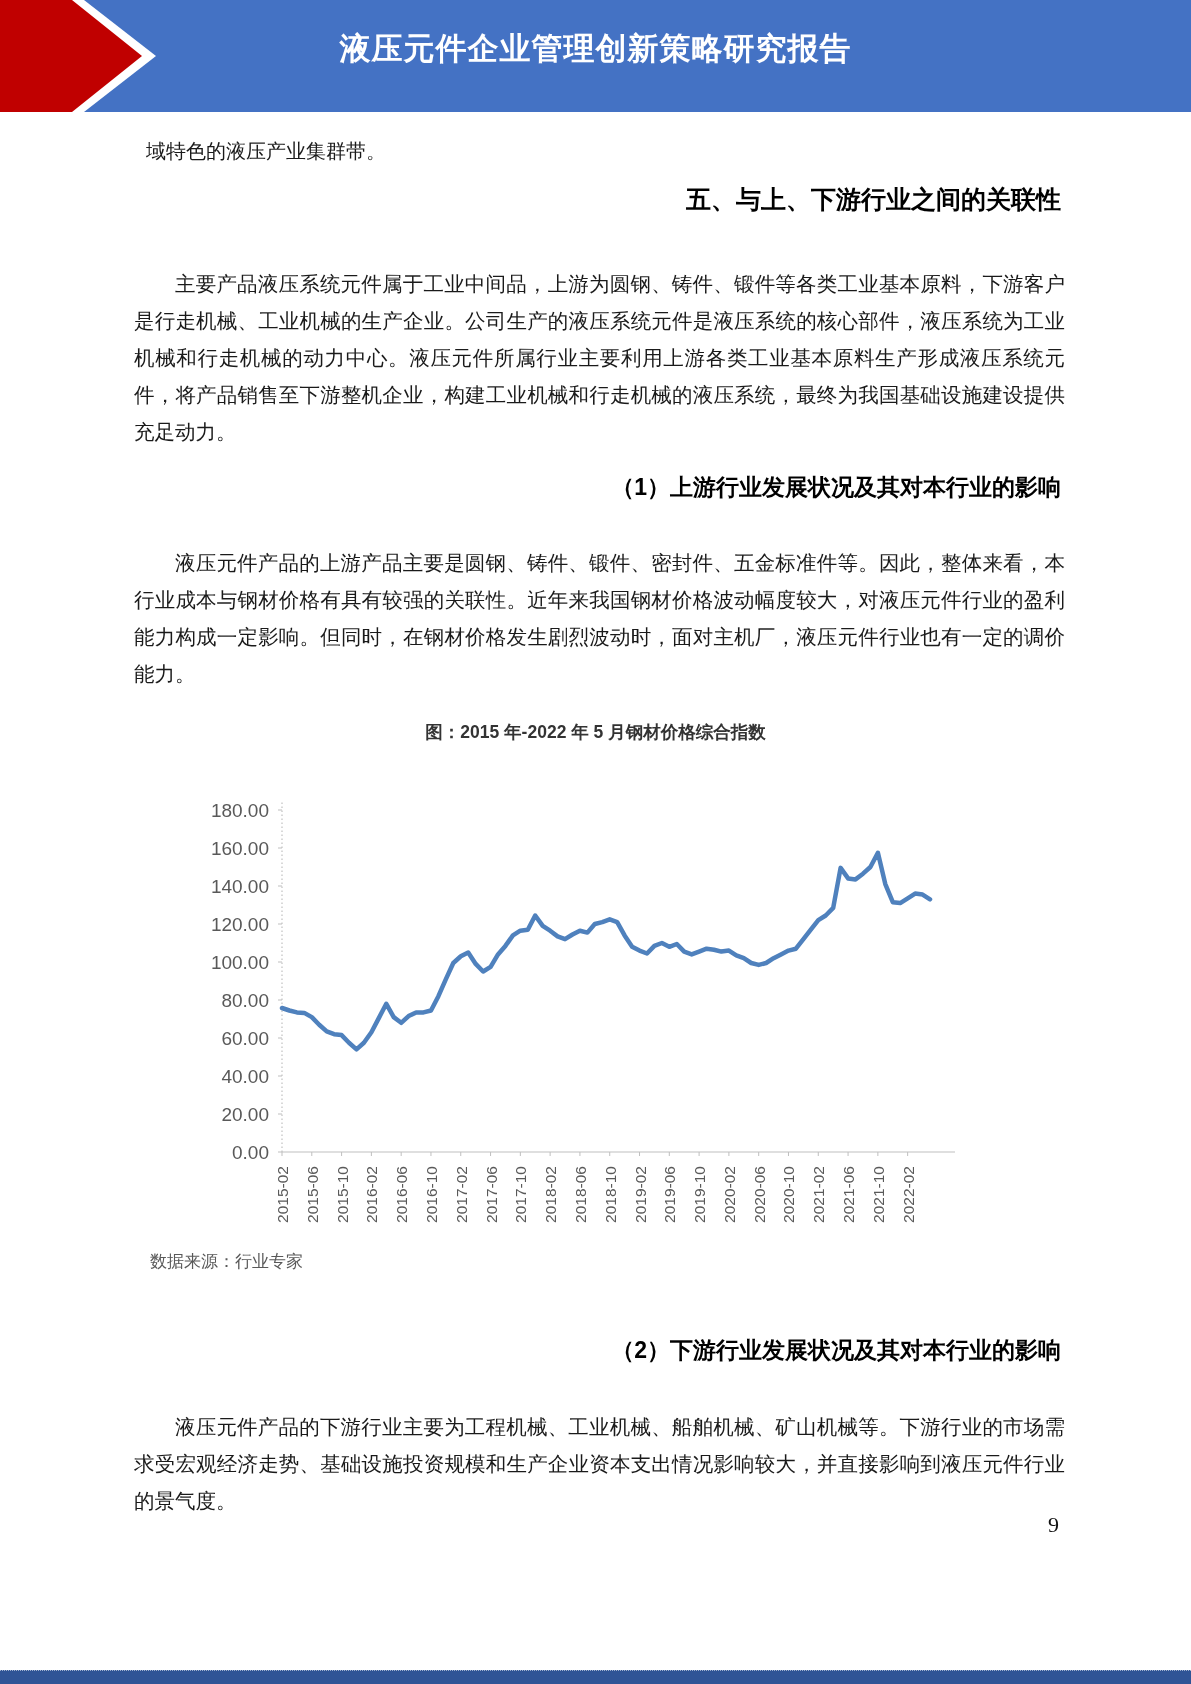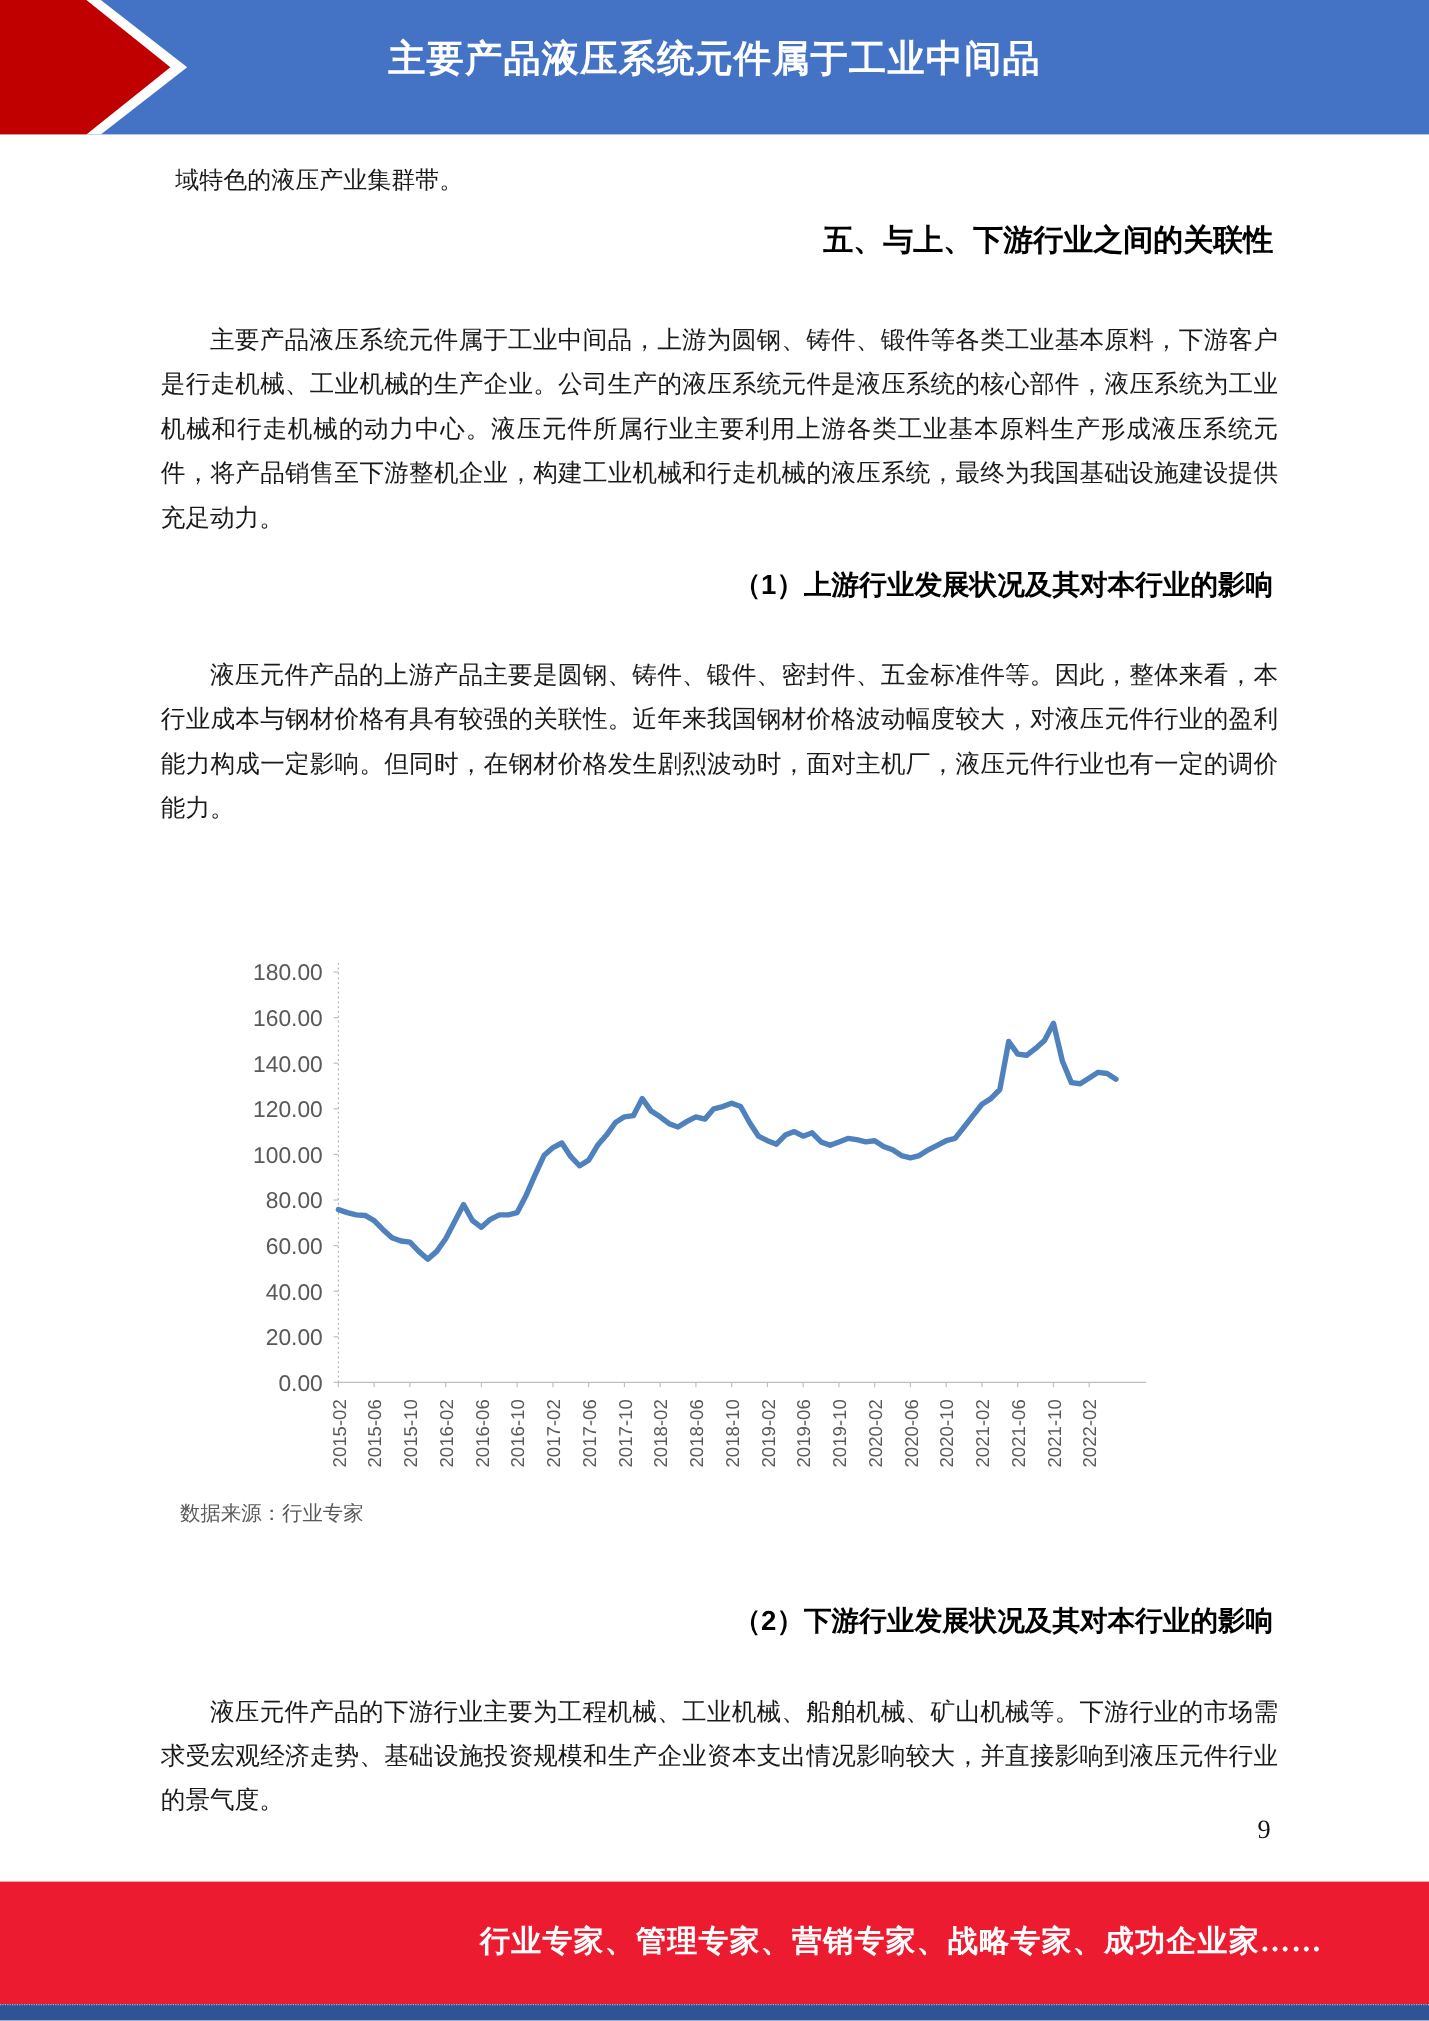--- a/index.html
+++ b/index.html
@@ -67,33 +67,34 @@
 </head>
 <body>
 
 <div class="page">
 
   <div class="header-band">
     <svg class="header-arrow" width="200" height="112" viewBox="0 0 200 112">
       <polygon points="0,0 84,0 156,56 84,112 0,112" fill="#ffffff"></polygon>
       <polygon points="0,0 72,0 142,56 72,112 0,112" fill="#C00000"></polygon>
     </svg>
-    <div class="header-title">主要产品液压系统元件属于工业中间品</div>
+    <div class="header-title">液压元件企业管理创新策略研究报告</div>
   </div>
 
   <div class="bodyline" style="top:136px;">域特色的液压产业集群带。</div>
 
   <h2 class="h-sec lvl2" style="top:183px;">五、与上、下游行业之间的关联性</h2>
 
   <p class="para" style="top:262px;">主要产品液压系统元件属于工业中间品，上游为圆钢、铸件、锻件等各类工业基本原料，下游客户是行走机械、工业机械的生产企业。公司生产的液压系统元件是液压系统的核心部件，液压系统为工业机械和行走机械的动力中心。液压元件所属行业主要利用上游各类工业基本原料生产形成液压系统元件，将产品销售至下游整机企业，构建工业机械和行走机械的液压系统，最终为我国基础设施建设提供充足动力。</p>
 
   <h3 class="h-sec lvl3" style="top:472px;">（1）上游行业发展状况及其对本行业的影响</h3>
 
   <p class="para" style="top:541px;">液压元件产品的上游产品主要是圆钢、铸件、锻件、密封件、五金标准件等。因此，整体来看，本行业成本与钢材价格有具有较强的关联性。近年来我国钢材价格波动幅度较大，对液压元件行业的盈利能力构成一定影响。但同时，在钢材价格发生剧烈波动时，面对主机厂，液压元件行业也有一定的调价能力。</p>
 
+  <div class="chart-title">图：2015 年-2022 年 5 月钢材价格综合指数</div>
 
   <div class="chart-wrap">
     <svg id="chart-svg" viewBox="0 0 790 530">
         <line x1="97" y1="407" x2="97" y2="55" stroke="#b3b3b3" stroke-width="1" stroke-dasharray="1.5,2.5"></line>
         <line x1="97" y1="407" x2="770" y2="407" stroke="#bfbfbf" stroke-width="1.2"></line>
         <line x1="93" y1="407" x2="97" y2="407" stroke="#bfbfbf" stroke-width="1"></line>
         <text x="84" y="414" text-anchor="end" fill="#595959" font-size="19">0.00</text>
         <line x1="93" y1="369" x2="97" y2="369" stroke="#bfbfbf" stroke-width="1"></line>
         <text x="84" y="376" text-anchor="end" fill="#595959" font-size="19">20.00</text>
         <line x1="93" y1="331" x2="97" y2="331" stroke="#bfbfbf" stroke-width="1"></line>
@@ -162,19 +163,16 @@
 
   <div class="chart-source">数据来源：行业专家</div>
 
   <h3 class="h-sec lvl3" style="top:1335px;">（2）下游行业发展状况及其对本行业的影响</h3>
 
   <p class="para" style="top:1405px;">液压元件产品的下游行业主要为工程机械、工业机械、船舶机械、矿山机械等。下游行业的市场需求受宏观经济走势、基础设施投资规模和生产企业资本支出情况影响较大，并直接影响到液压元件行业的景气度。</p>
 
   <div class="page-number">9</div>
 
   <div class="footer">
-    <div class="footer-red">
-      <div class="footer-right-text">行业专家、管理专家、营销专家、战略专家、成功企业家……</div>
-    </div>
     <div class="footer-strip"></div>
   </div>
 
 </div>
 
 </body></html>

